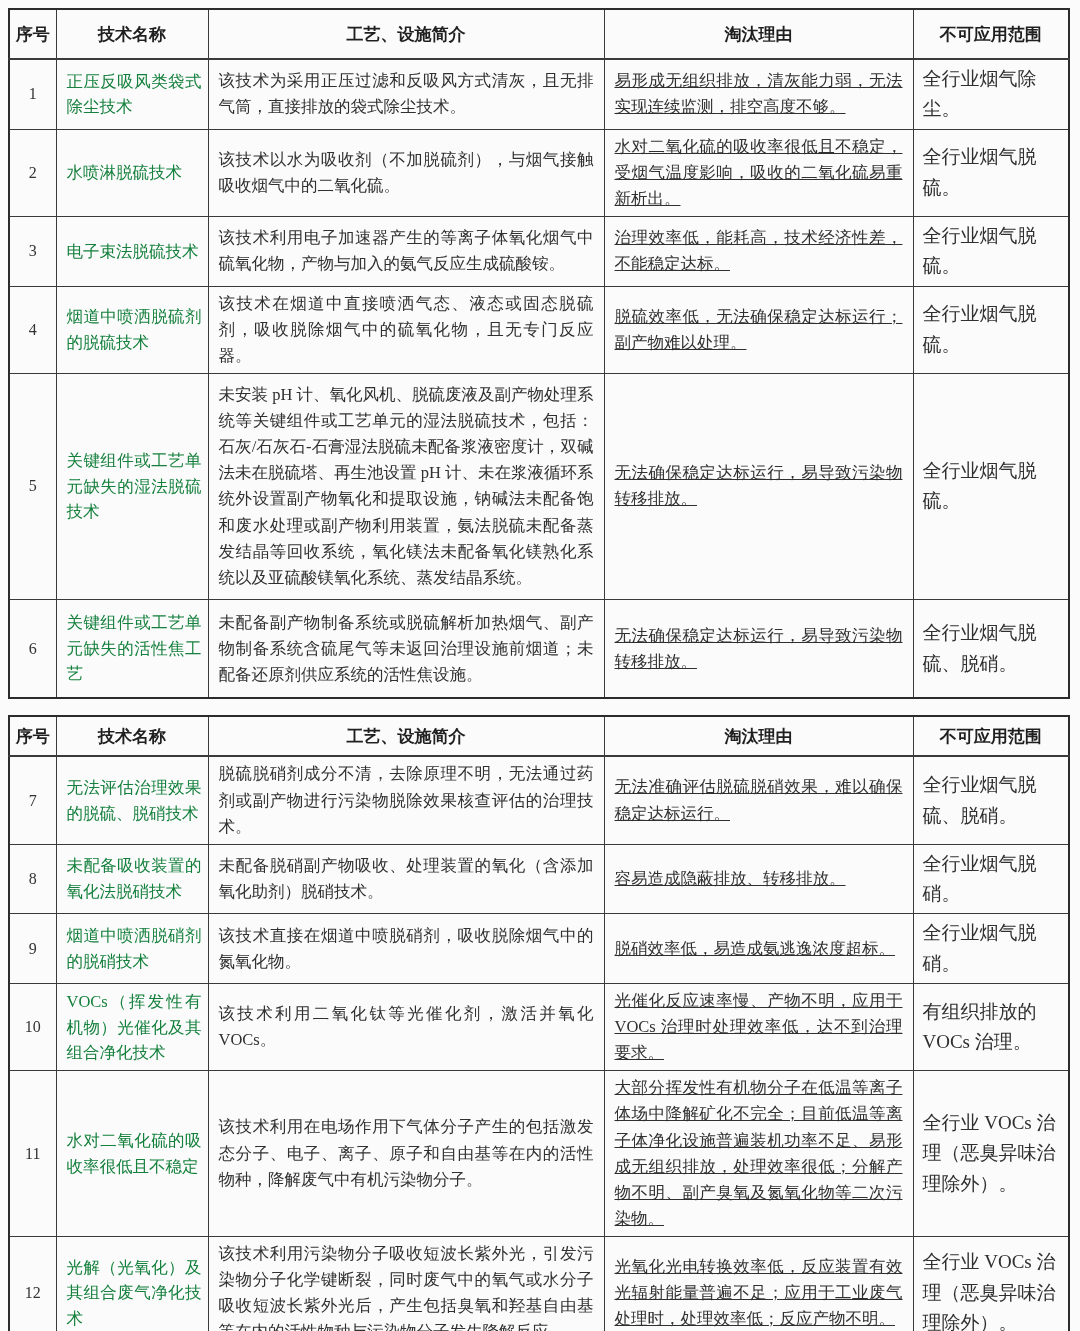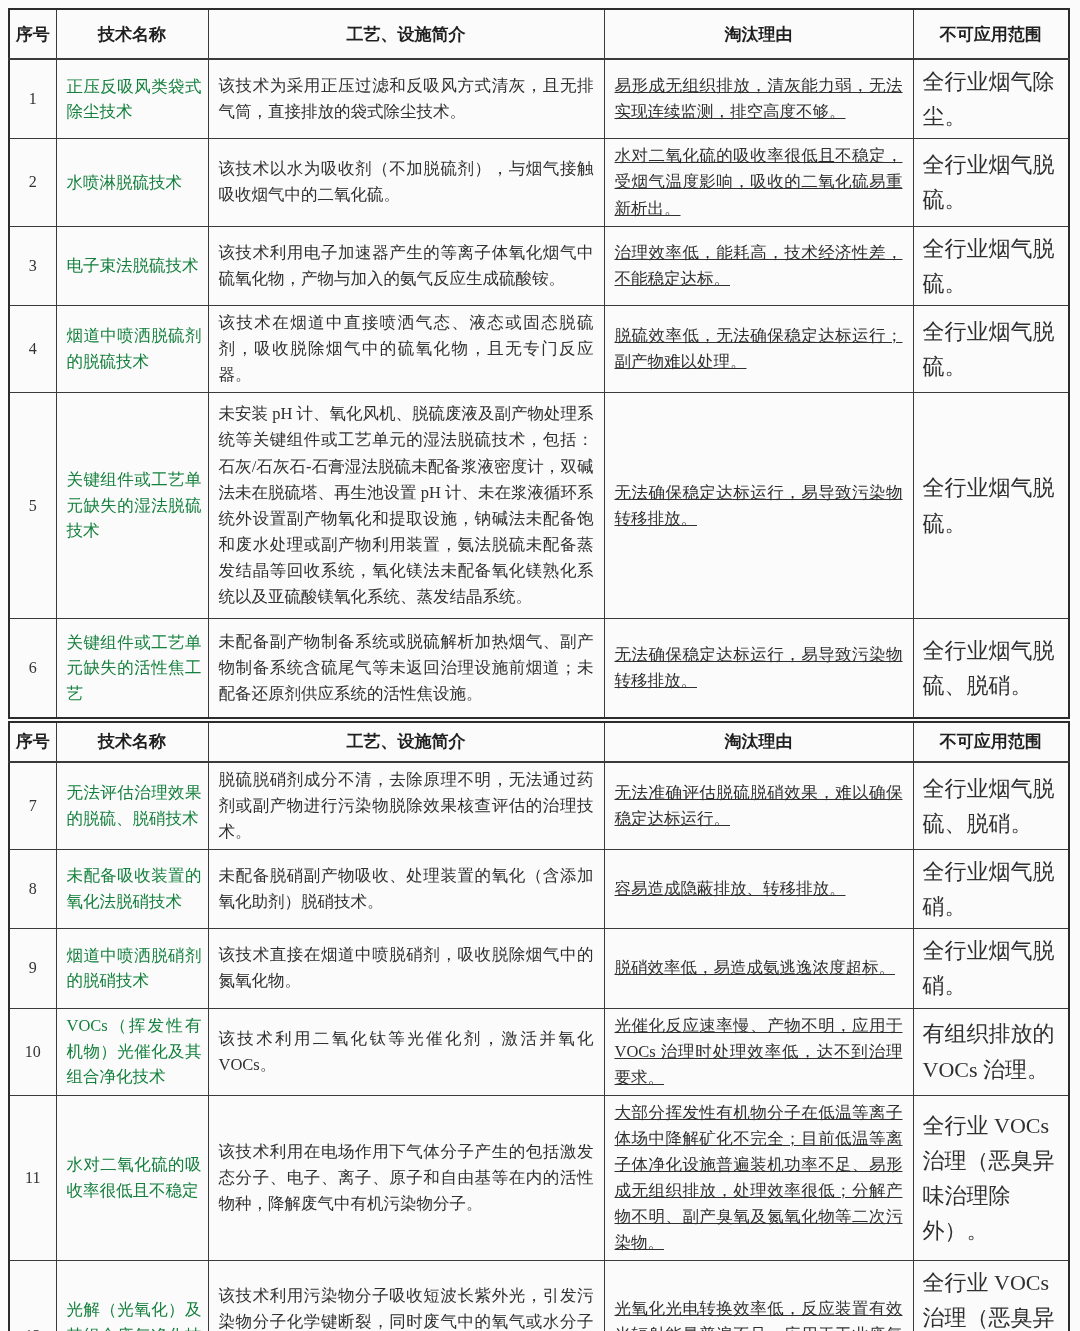--- a/index.html
+++ b/index.html
@@ -22,21 +22,21 @@
     font-weight: bold;
     color: #1d1d1d;
     margin: 2px 0 10px 18px;
     letter-spacing: 1px;
   }
   table.data-table {
     border-collapse: collapse;
     table-layout: fixed;
     width: 1060px;
     background: #fbfbfb;
-    margin-bottom: 2px;
+    margin-bottom: 16px;
     border: 2px solid #2b2b2b;
   }
   table.data-table th, table.data-table td {
     border: 1px solid #3a3a3a;
     vertical-align: middle;
     box-sizing: border-box;
   }
   table.data-table thead th {
     font-family: "Liberation Sans", "DejaVu Sans", sans-serif;
     font-size: 17px;
@@ -67,21 +67,21 @@
   td.col-reason {
     padding: 4px 10px;
     font-size: 16.5px;
     line-height: 1.58;
     text-align: justify;
     color: #303030;
     text-decoration: underline;
   }
   td.col-scope {
     padding: 4px 4px 4px 9px;
-    font-size: 22px;
+    font-size: 19px;
     line-height: 1.6;
     text-align: left;
     color: #303030;
   }
 </style>
 </head>
 <body>
 
 <div class="page">
   <div id="tables-container">

